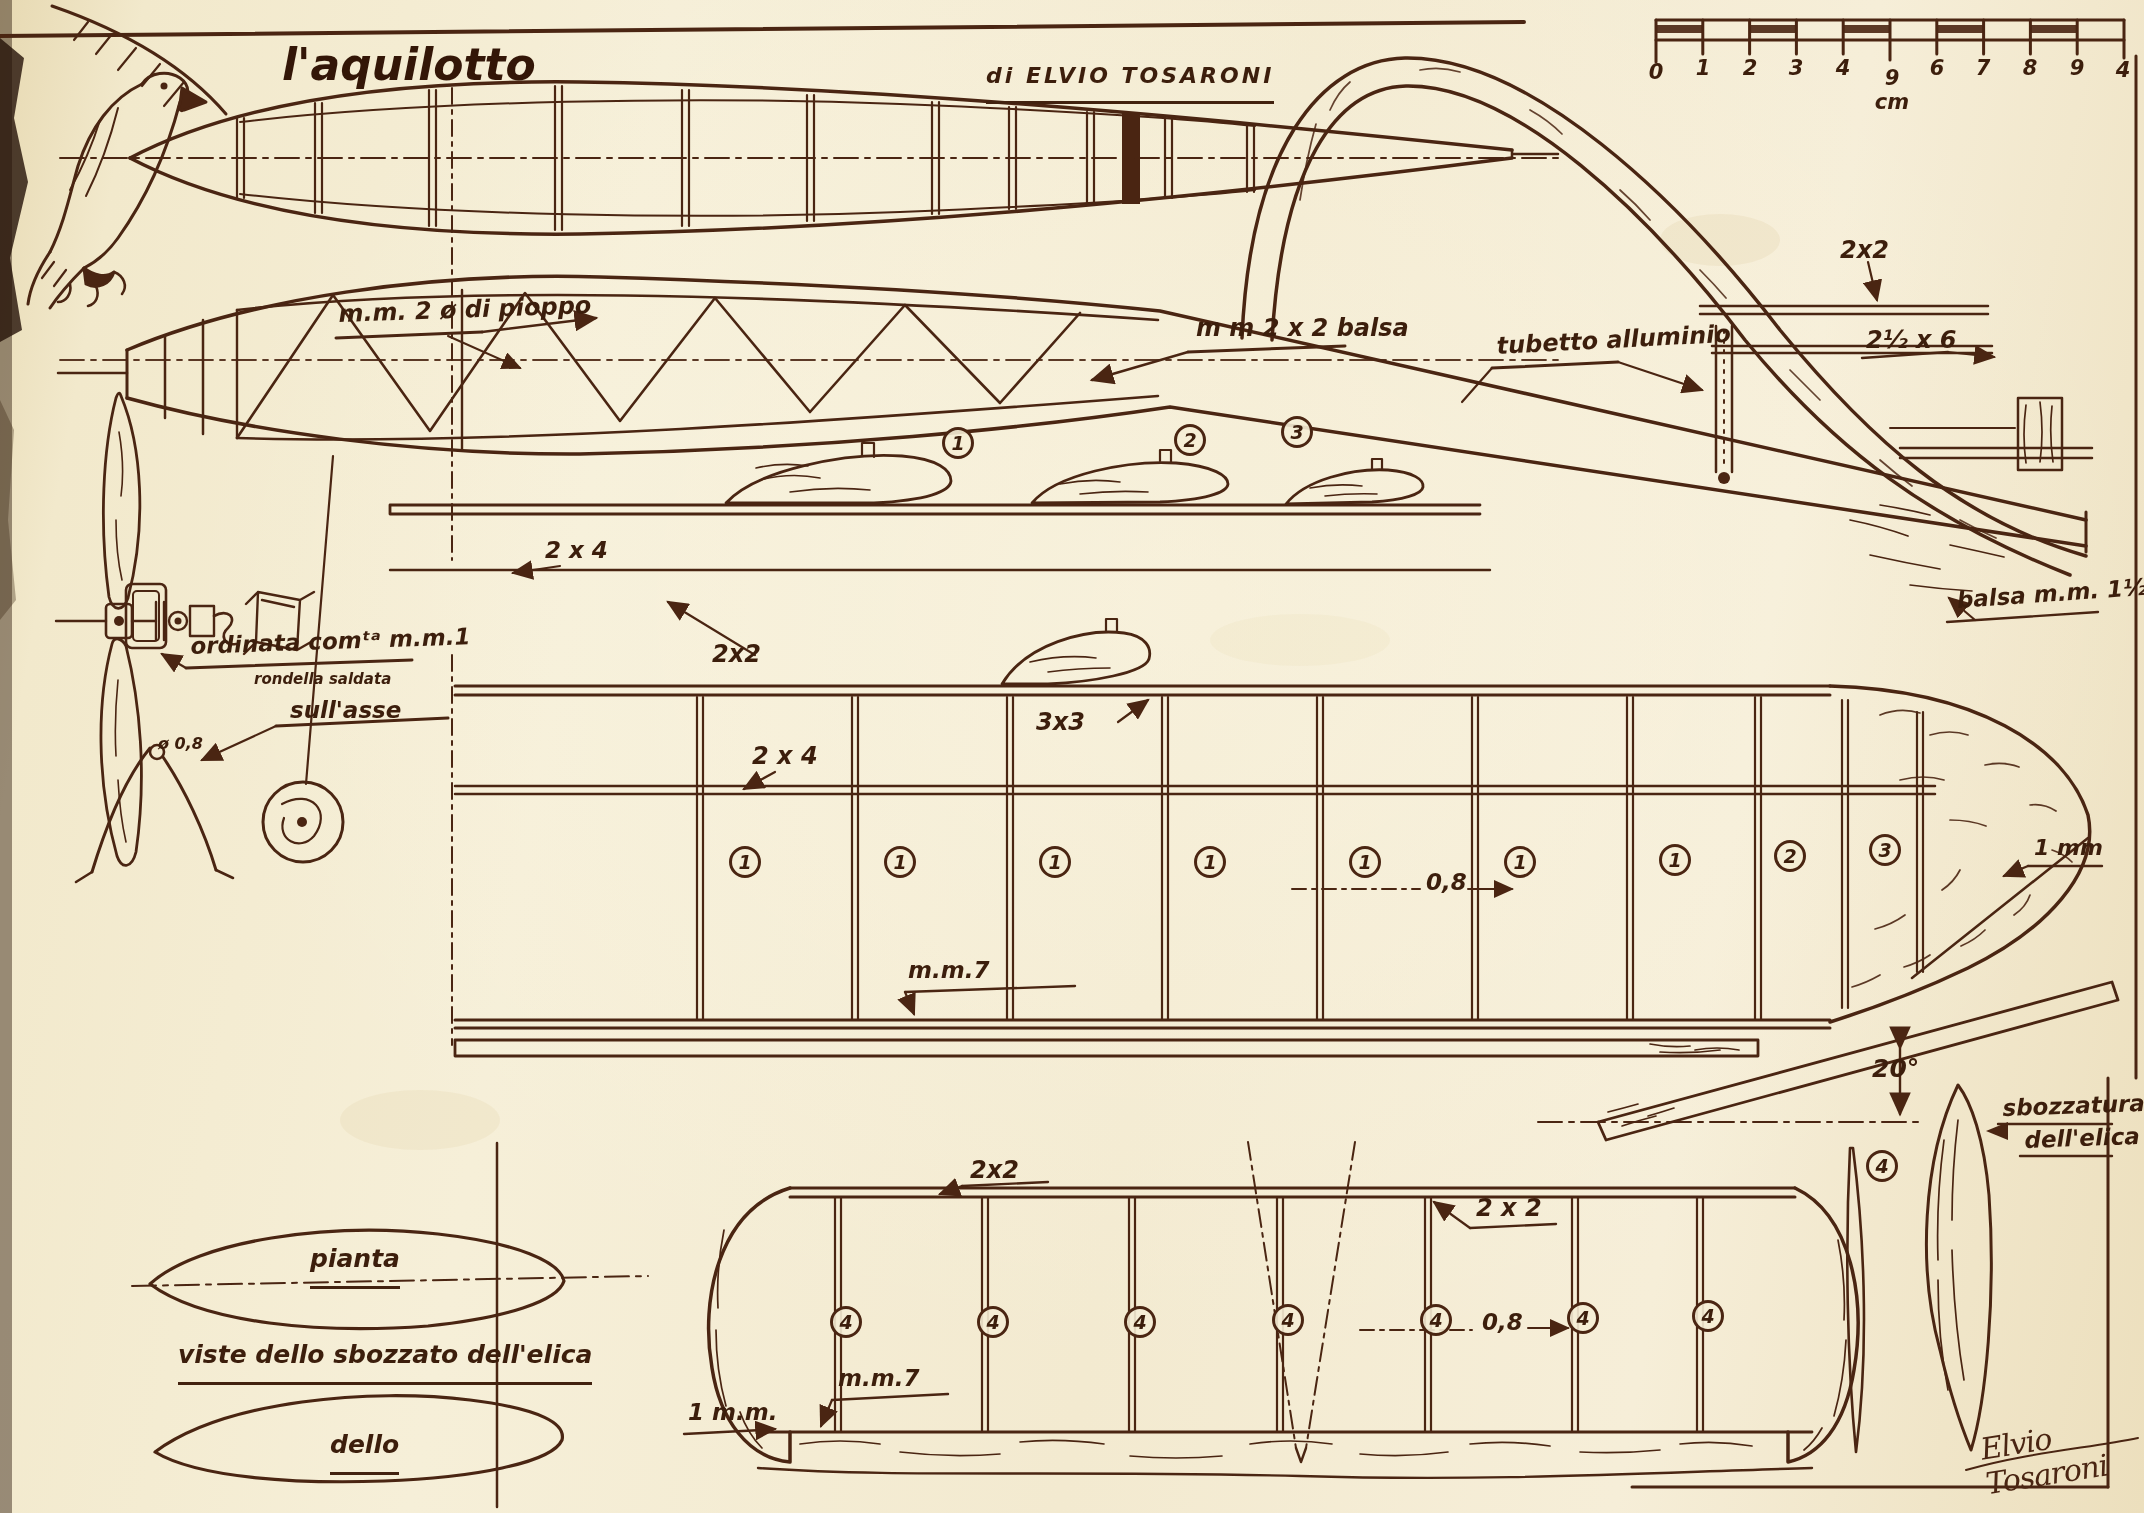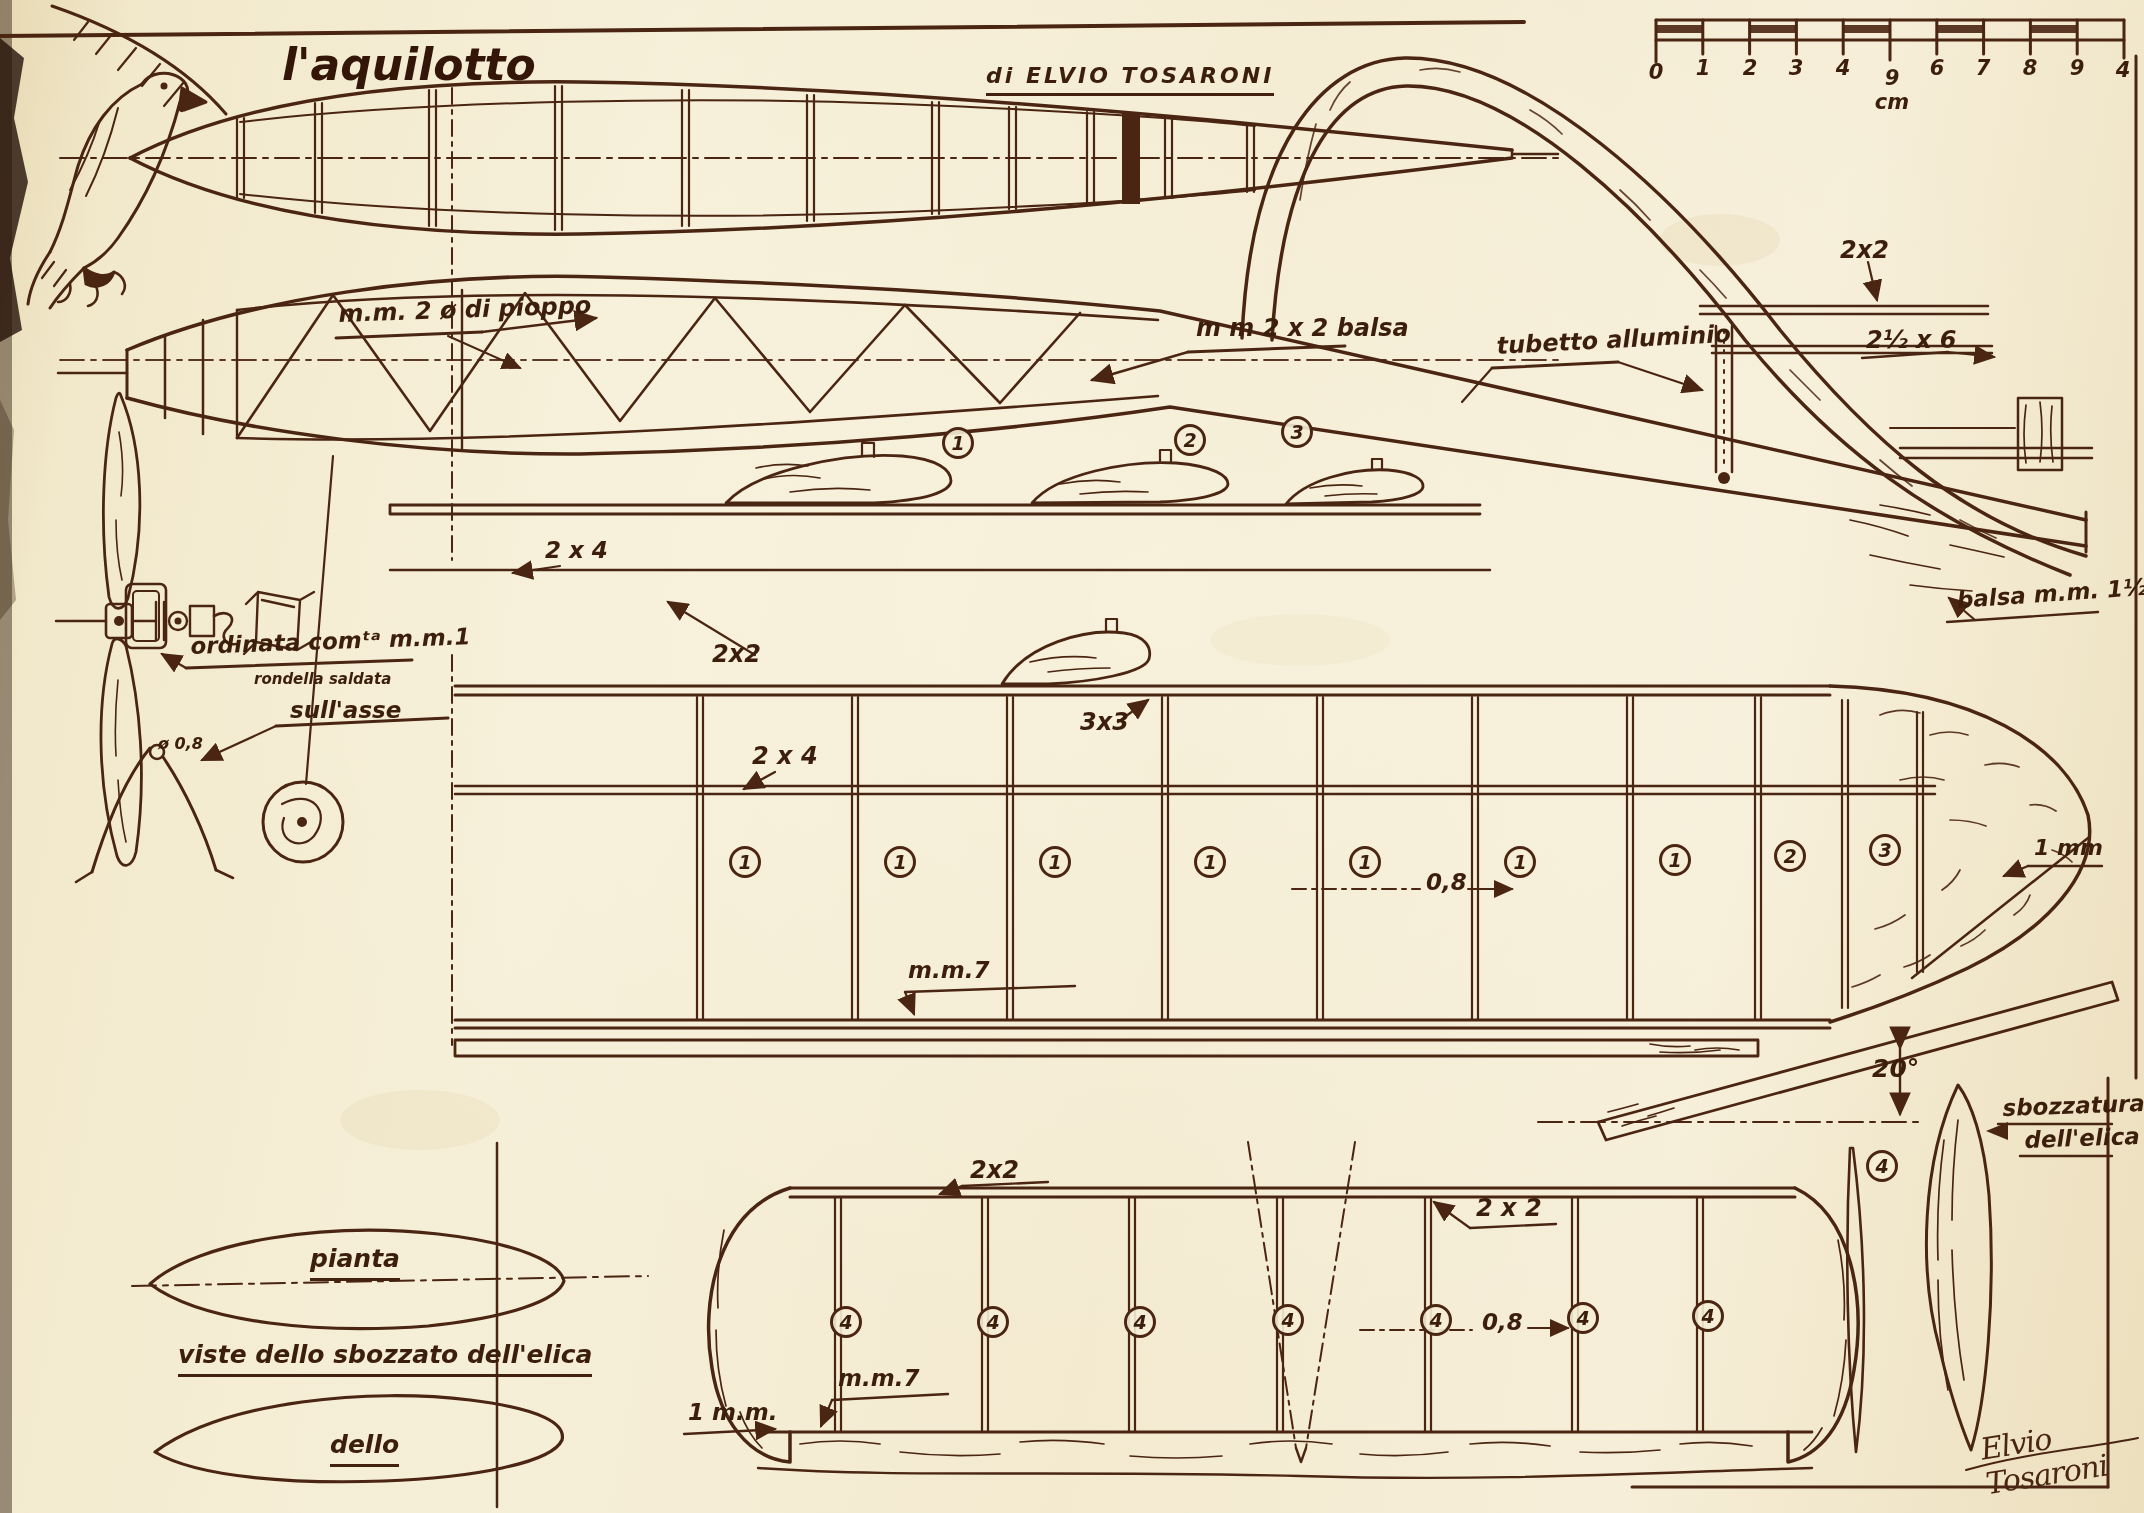--- a/index.html
+++ b/index.html
@@ -8,21 +8,21 @@
     font-family:"DejaVu Sans",sans-serif;
     background:
       radial-gradient(ellipse at 55% 40%, rgba(255,252,238,.35), rgba(0,0,0,0) 60%),
       linear-gradient(100deg,#e7d9b2 0%,#f2e9cc 6%,#f6efd8 28%,#f3ead0 55%,#f6eed8 78%,#ecdfbd 100%);
   }
   .lbl{
     position:absolute;color:#3c1e0c;white-space:nowrap;
     font-style:italic;font-weight:bold;line-height:1.05;
     transform-origin:left top;
   }
-  .u{border-bottom:3px solid #42220f;padding-bottom:6px;}
+  .u{border-bottom:3px solid #42220f;padding-bottom:14px;}
   .circ{
     position:absolute;width:32px;height:32px;box-sizing:border-box;
     border:3px solid #4a2512;border-radius:50%;
     background:rgba(245,237,213,.9);color:#3c1e0c;
     font:italic bold 19px "DejaVu Sans",sans-serif;
     display:flex;align-items:center;justify-content:center;
   }
   .tick{
     position:absolute;width:34px;text-align:center;color:#3c1e0c;
     font:italic bold 21px "DejaVu Sans",sans-serif;
@@ -285,21 +285,21 @@
 
 <span class="lbl" style="left:338px;top:302px;font-size:24px;transform:rotate(-2deg)">m.m. 2 ø di pioppo</span>
 <span class="lbl" style="left:1196px;top:316px;font-size:24px">m m  2 x 2  balsa</span>
 <span class="lbl" style="left:1496px;top:334px;font-size:24px;transform:rotate(-3deg)">tubetto alluminio</span>
 <span class="lbl" style="left:1840px;top:238px;font-size:24px">2x2</span>
 <span class="lbl" style="left:1866px;top:328px;font-size:24px">2½ x 6</span>
 <span class="lbl" style="left:1956px;top:588px;font-size:23px;transform:rotate(-4deg)">balsa m.m. 1½</span>
 
 <span class="lbl" style="left:712px;top:642px;font-size:24px">2x2</span>
 <span class="lbl" style="left:545px;top:538px;font-size:23px">2 x 4</span>
-<span class="lbl" style="left:1080px;top:710px;font-size:24px">3x3</span>
+<span class="lbl" style="left:1036px;top:710px;font-size:24px">3x3</span>
 <span class="lbl" style="left:752px;top:744px;font-size:24px">2 x 4</span>
 <span class="lbl" style="left:1426px;top:870px;font-size:23px">0,8</span>
 <span class="lbl" style="left:2034px;top:836px;font-size:22px">1 mm</span>
 <span class="lbl" style="left:908px;top:958px;font-size:23px">m.m.7</span>
 <span class="lbl" style="left:1872px;top:1056px;font-size:25px">20°</span>
 
 <span class="lbl" style="left:190px;top:634px;font-size:23px;transform:rotate(-2deg)">ordinata comᵗᵃ m.m.1</span>
 <span class="lbl" style="left:254px;top:672px;font-size:15px">rondella saldata</span>
 <span class="lbl" style="left:290px;top:698px;font-size:23px">sull'asse</span>
 <span class="lbl" style="left:158px;top:736px;font-size:16px">ø 0,8</span>

